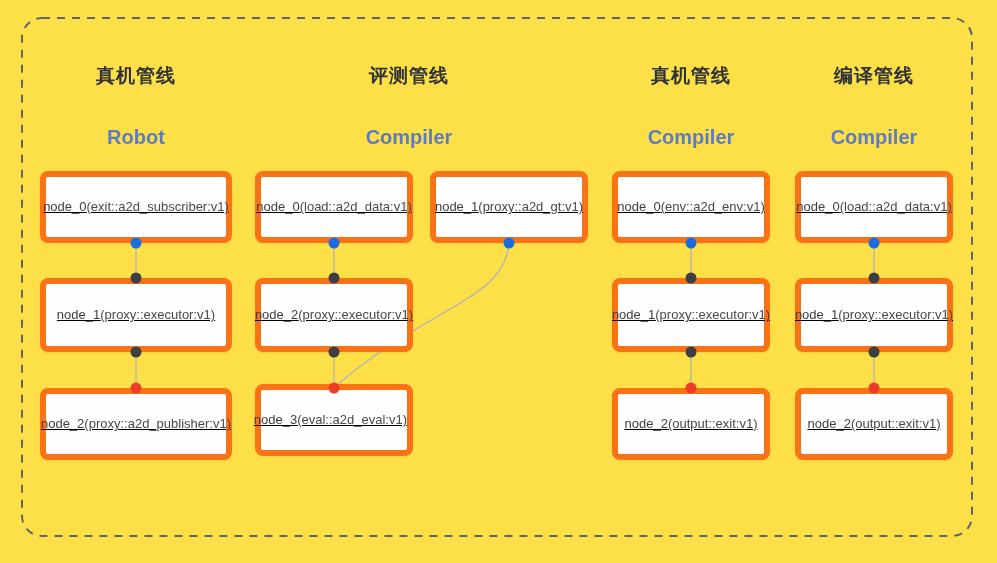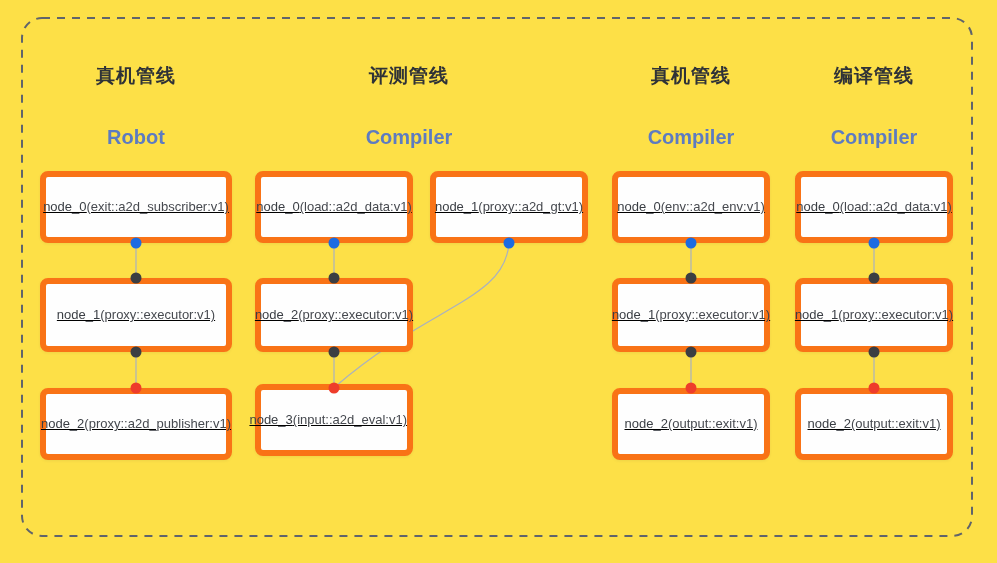--- a/index.html
+++ b/index.html
@@ -83,21 +83,21 @@
   <div class="node" style="left:430px;top:171px;width:158px;height:72px;">
     <div class="node-name">node_1</div>
     <div class="node-impl">(proxy::a2d_gt:v1)</div>
   </div>
   <div class="node" style="left:255px;top:278px;width:158px;height:74px;">
     <div class="node-name">node_2</div>
     <div class="node-impl">(proxy::executor:v1)</div>
   </div>
   <div class="node" style="left:255px;top:384px;width:158px;height:72px;justify-content:flex-end;">
     <div class="node-name">node_3</div>
-    <div class="node-impl">(input::a2d_eval:v1)</div>
+    <div class="node-impl">(eval::a2d_eval:v1)</div>
   </div>
 
   <div class="node" style="left:612px;top:171px;width:158px;height:72px;">
     <div class="node-name">node_0</div>
     <div class="node-impl">(env::a2d_env:v1)</div>
   </div>
   <div class="node" style="left:612px;top:278px;width:158px;height:74px;">
     <div class="node-name">node_1</div>
     <div class="node-impl">(proxy::executor:v1)</div>
   </div>

